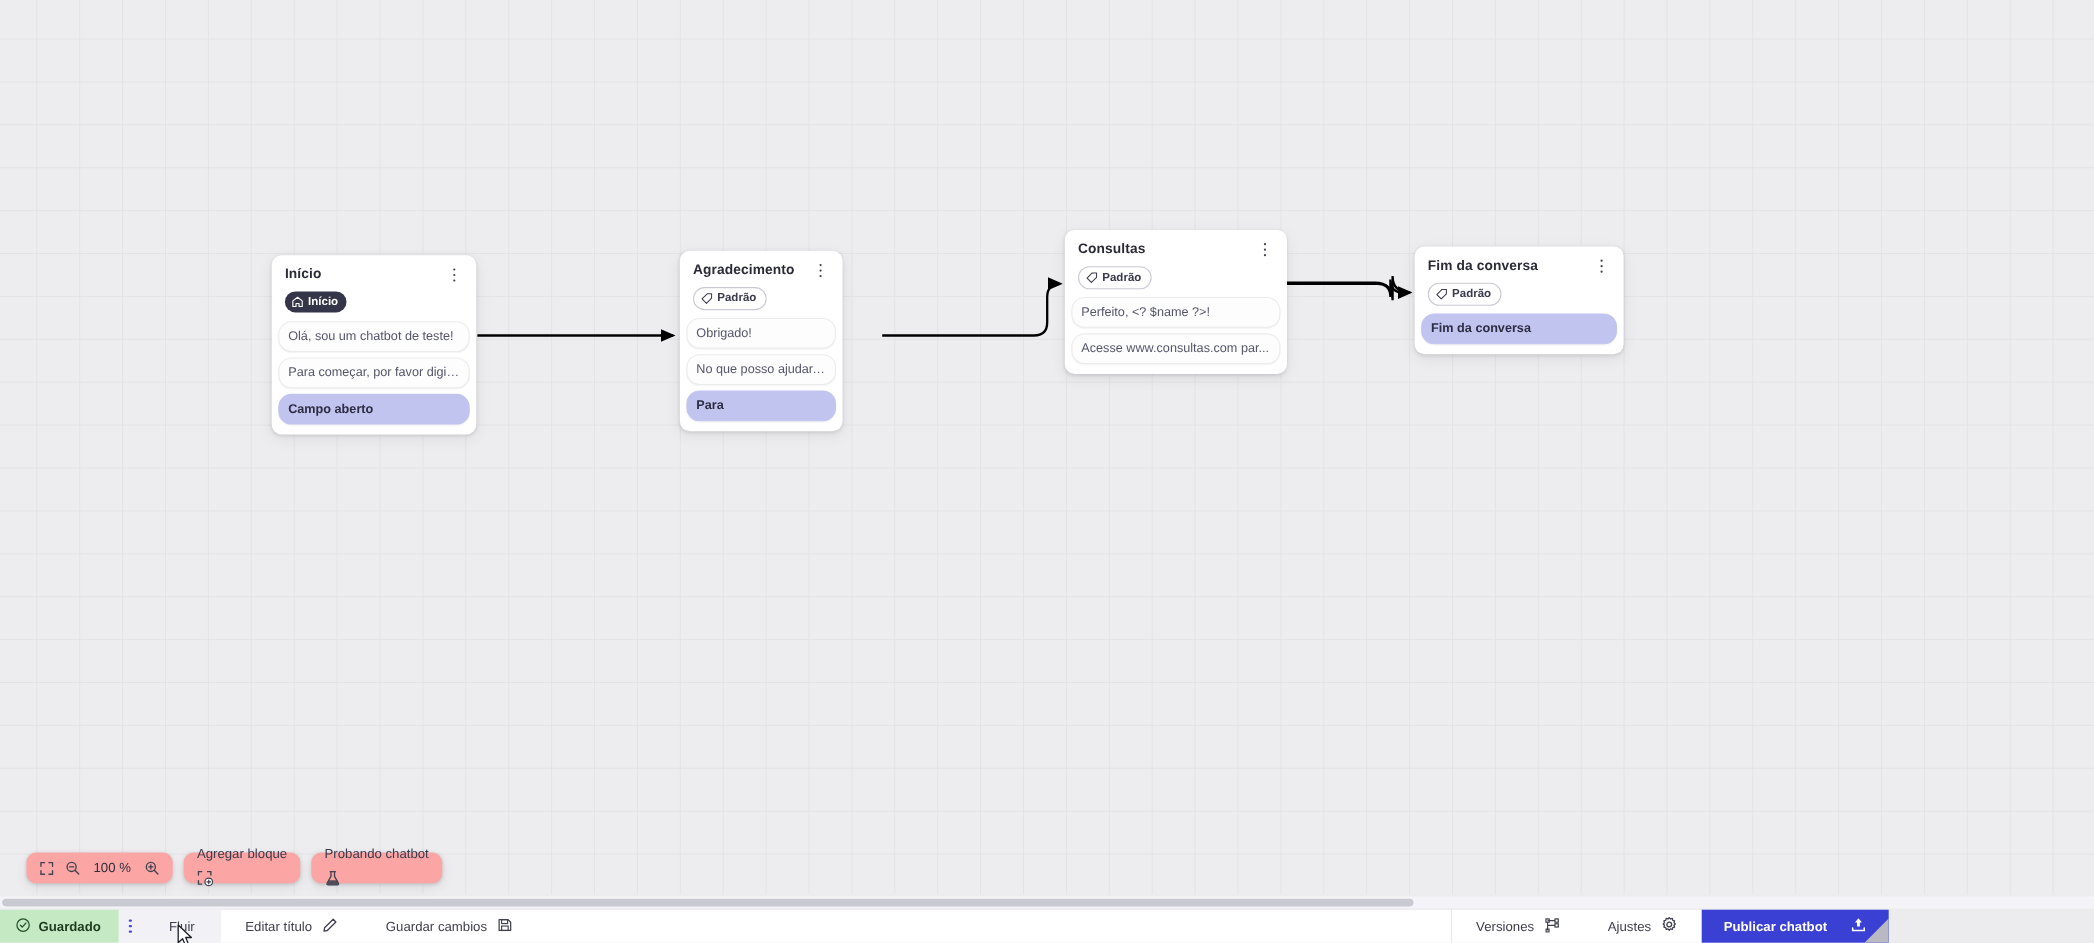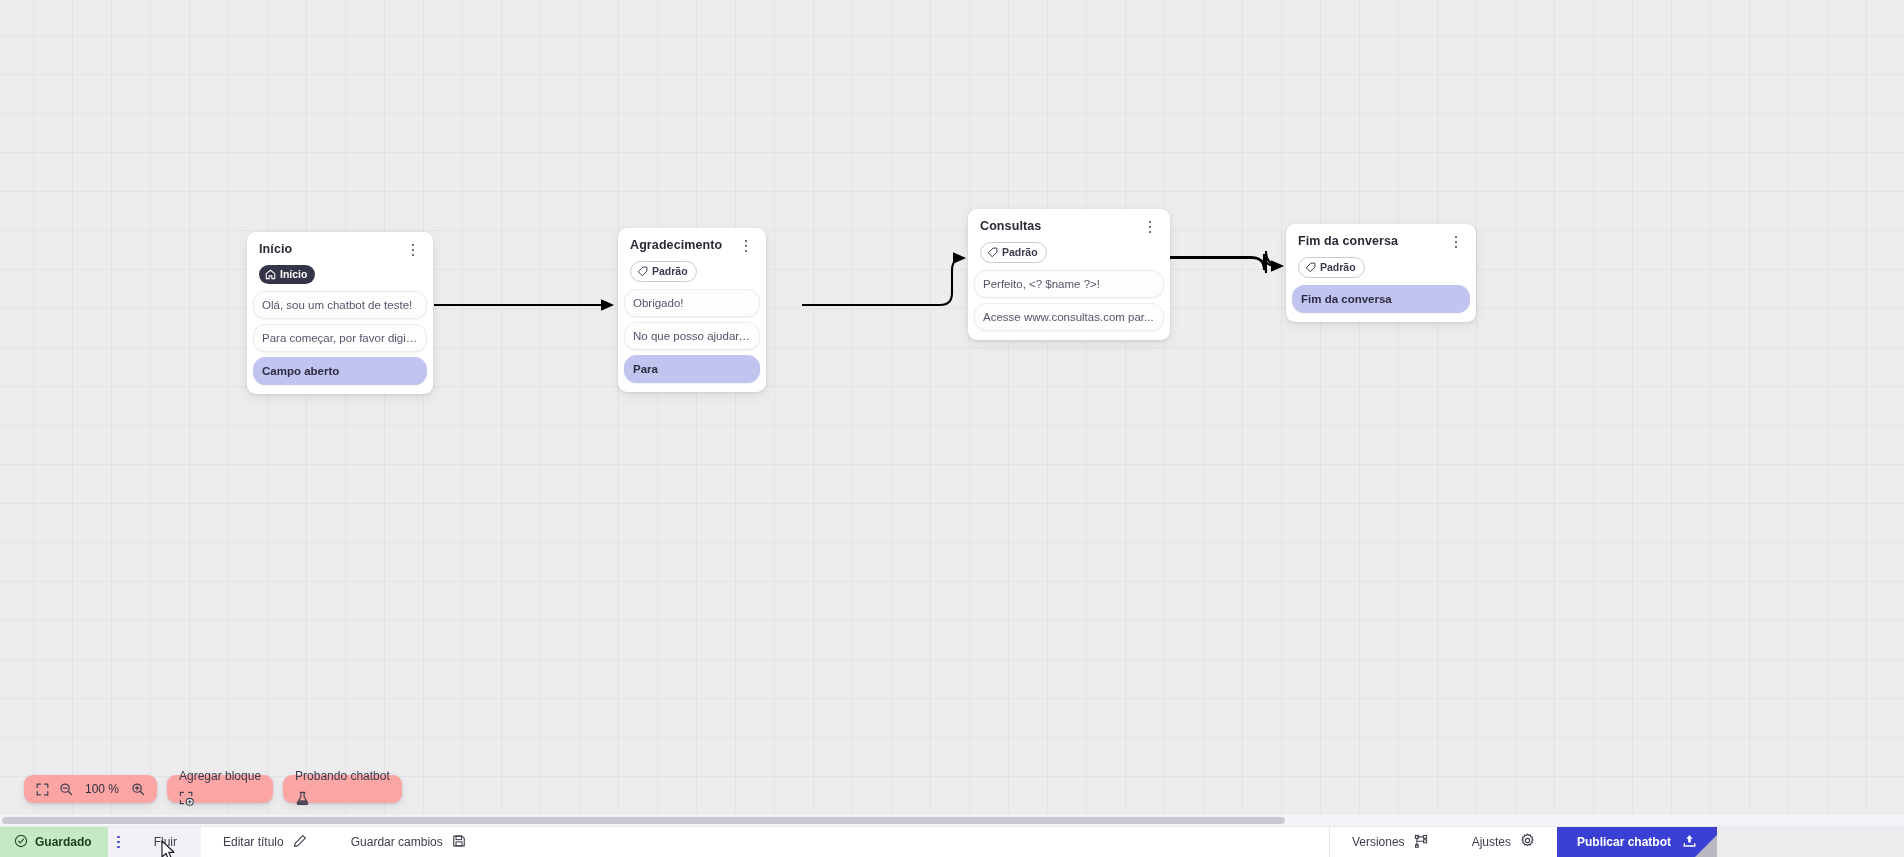--- a/index.html
+++ b/index.html
@@ -112,21 +112,21 @@
     background: #f2f2f6; color: #3d3d4e; font-weight: 400; cursor: pointer;
     position: relative;
   }
   .sb-item {
     display: flex; align-items: center; gap: 9px; padding: 0 22px;
     color: #3d3d4e; cursor: pointer;
   }
   .sb-spacer { flex: 1; }
   .sb-divider { width: 1px; background: #e7e7ec; }
   .publish-btn {
-    display: flex; align-items: center; gap: 11px;
+    display: flex; align-items: center; gap: 21px;
     background: #3a40d4; color: #ffffff; font-weight: 700;
     padding: 0 20px; cursor: pointer; position: relative; overflow: hidden;
   }
   .resize-grip {
     position: absolute; right: 0; bottom: 0; width: 0; height: 0;
     border-left: 22px solid transparent; border-bottom: 22px solid #b9b9c4;
   }
 
   
   #hscroll {

